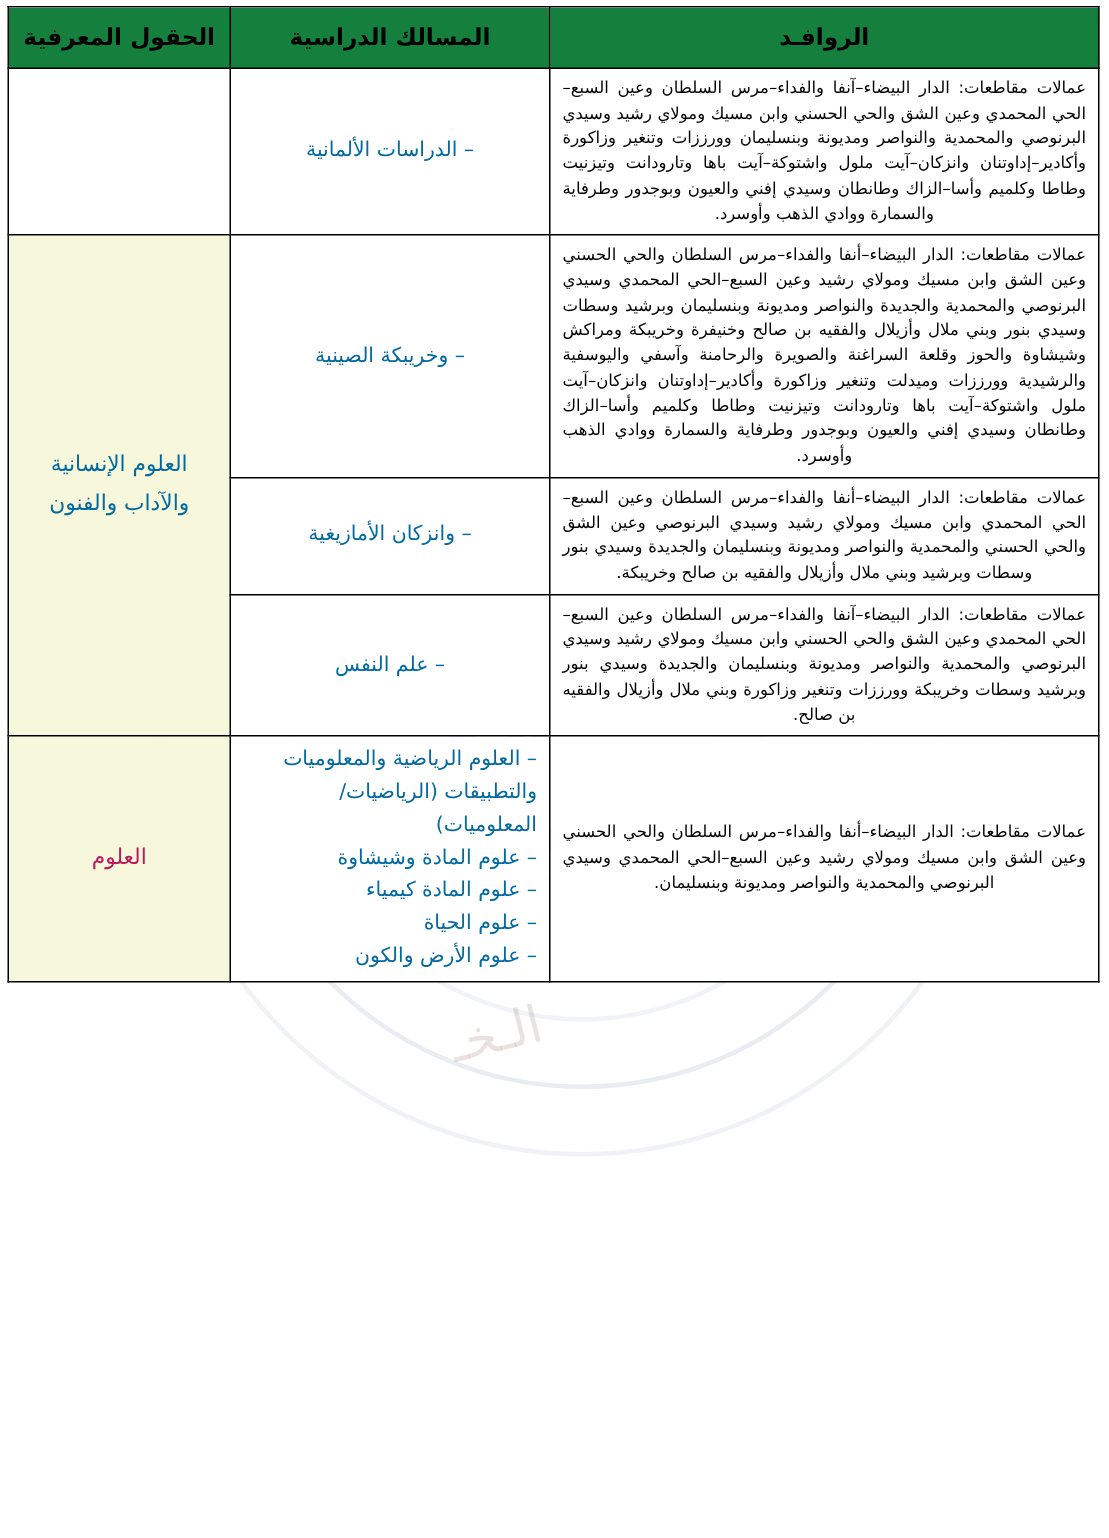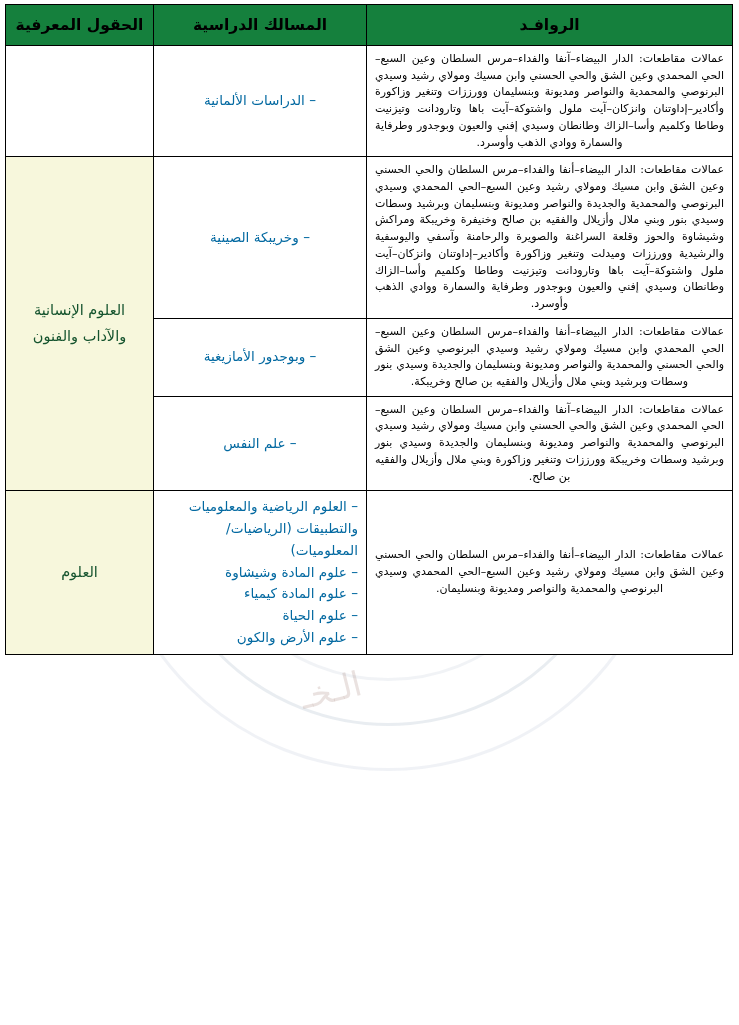--- a/index.html
+++ b/index.html
@@ -137,22 +137,22 @@
   }
   td.cell-huqul {
     text-align: center;
     font-size: 14.5px;
     line-height: 1.75;
     background: #f7f7dc;
   }
   td.cell-huqul.plain {
     background: #ffffff;
   }
-  td.cell-huqul .huqul-humanities { color: #14532d; text-align: center; }
-  td.cell-huqul .huqul-sciences  { color: #14532d; }
+  td.cell-huqul .huqul-humanities { color: #0369a1; text-align: center; }
+  td.cell-huqul .huqul-sciences  { color: #be185d; }
 
   .dash-lead::before {
     content: "– ";
   }
 </style>
 </head>
 <body>
 
 <div class="watermark-layer">
   <div class="wm-arc wm-arc1"></div>
@@ -188,21 +188,21 @@
           <td class="cell-masalik"><div class="mk-list"><div class="mk-item dash-lead">الدراسات الألمانية</div></div></td>
           <td class="cell-huqul plain"></td>
         </tr>
         <tr>
           <td class="cell-rawafid">عمالات مقاطعات: الدار البيضاء–أنفا والفداء–مرس السلطان والحي الحسني وعين الشق وابن مسيك ومولاي رشيد وعين السبع–الحي المحمدي وسيدي البرنوصي والمحمدية والجديدة والنواصر ومديونة وبنسليمان وبرشيد وسطات وسيدي بنور وبني ملال وأزيلال والفقيه بن صالح وخنيفرة وخريبكة ومراكش وشيشاوة والحوز وقلعة السراغنة والصويرة والرحامنة وآسفي واليوسفية والرشيدية وورززات وميدلت وتنغير وزاكورة وأكادير–إداوتنان وانزكان–آيت ملول واشتوكة–آيت باها وتارودانت وتيزنيت وطاطا وكلميم وأسا–الزاك وطانطان وسيدي إفني والعيون وبوجدور وطرفاية والسمارة ووادي الذهب وأوسرد.</td>
           <td class="cell-masalik"><div class="mk-list"><div class="mk-item dash-lead">وخريبكة الصينية</div></div></td>
           <td class="cell-huqul" rowspan="3"><span class="huqul-humanities">العلوم الإنسانية والآداب والفنون</span></td>
         </tr>
         <tr>
           <td class="cell-rawafid">عمالات مقاطعات: الدار البيضاء–أنفا والفداء–مرس السلطان وعين السبع–الحي المحمدي وابن مسيك ومولاي رشيد وسيدي البرنوصي وعين الشق والحي الحسني والمحمدية والنواصر ومديونة وبنسليمان والجديدة وسيدي بنور وسطات وبرشيد وبني ملال وأزيلال والفقيه بن صالح وخريبكة.</td>
-          <td class="cell-masalik"><div class="mk-list"><div class="mk-item dash-lead">وبوجدور الأمازيغية</div></div></td>
+          <td class="cell-masalik"><div class="mk-list"><div class="mk-item dash-lead">وانزكان الأمازيغية</div></div></td>
         </tr>
         <tr>
           <td class="cell-rawafid">عمالات مقاطعات: الدار البيضاء–آنفا والفداء–مرس السلطان وعين السبع–الحي المحمدي وعين الشق والحي الحسني وابن مسيك ومولاي رشيد وسيدي البرنوصي والمحمدية والنواصر ومديونة وبنسليمان والجديدة وسيدي بنور وبرشيد وسطات وخريبكة وورززات وتنغير وزاكورة وبني ملال وأزيلال والفقيه بن صالح.</td>
           <td class="cell-masalik"><div class="mk-list"><div class="mk-item dash-lead">علم النفس</div></div></td>
         </tr>
         <tr>
           <td class="cell-rawafid">عمالات مقاطعات: الدار البيضاء–أنفا والفداء–مرس السلطان والحي الحسني وعين الشق وابن مسيك ومولاي رشيد وعين السبع–الحي المحمدي وسيدي البرنوصي والمحمدية والنواصر ومديونة وبنسليمان.</td>
           <td class="cell-masalik"><div class="mk-list"><div class="mk-item dash-lead">العلوم الرياضية والمعلوميات والتطبيقات (الرياضيات/المعلوميات)</div><div class="mk-item dash-lead">علوم المادة وشيشاوة</div><div class="mk-item dash-lead">علوم المادة كيمياء</div><div class="mk-item dash-lead">علوم الحياة</div><div class="mk-item dash-lead">علوم الأرض والكون</div></div></td>
           <td class="cell-huqul"><span class="huqul-sciences">العلوم</span></td>
         </tr>

